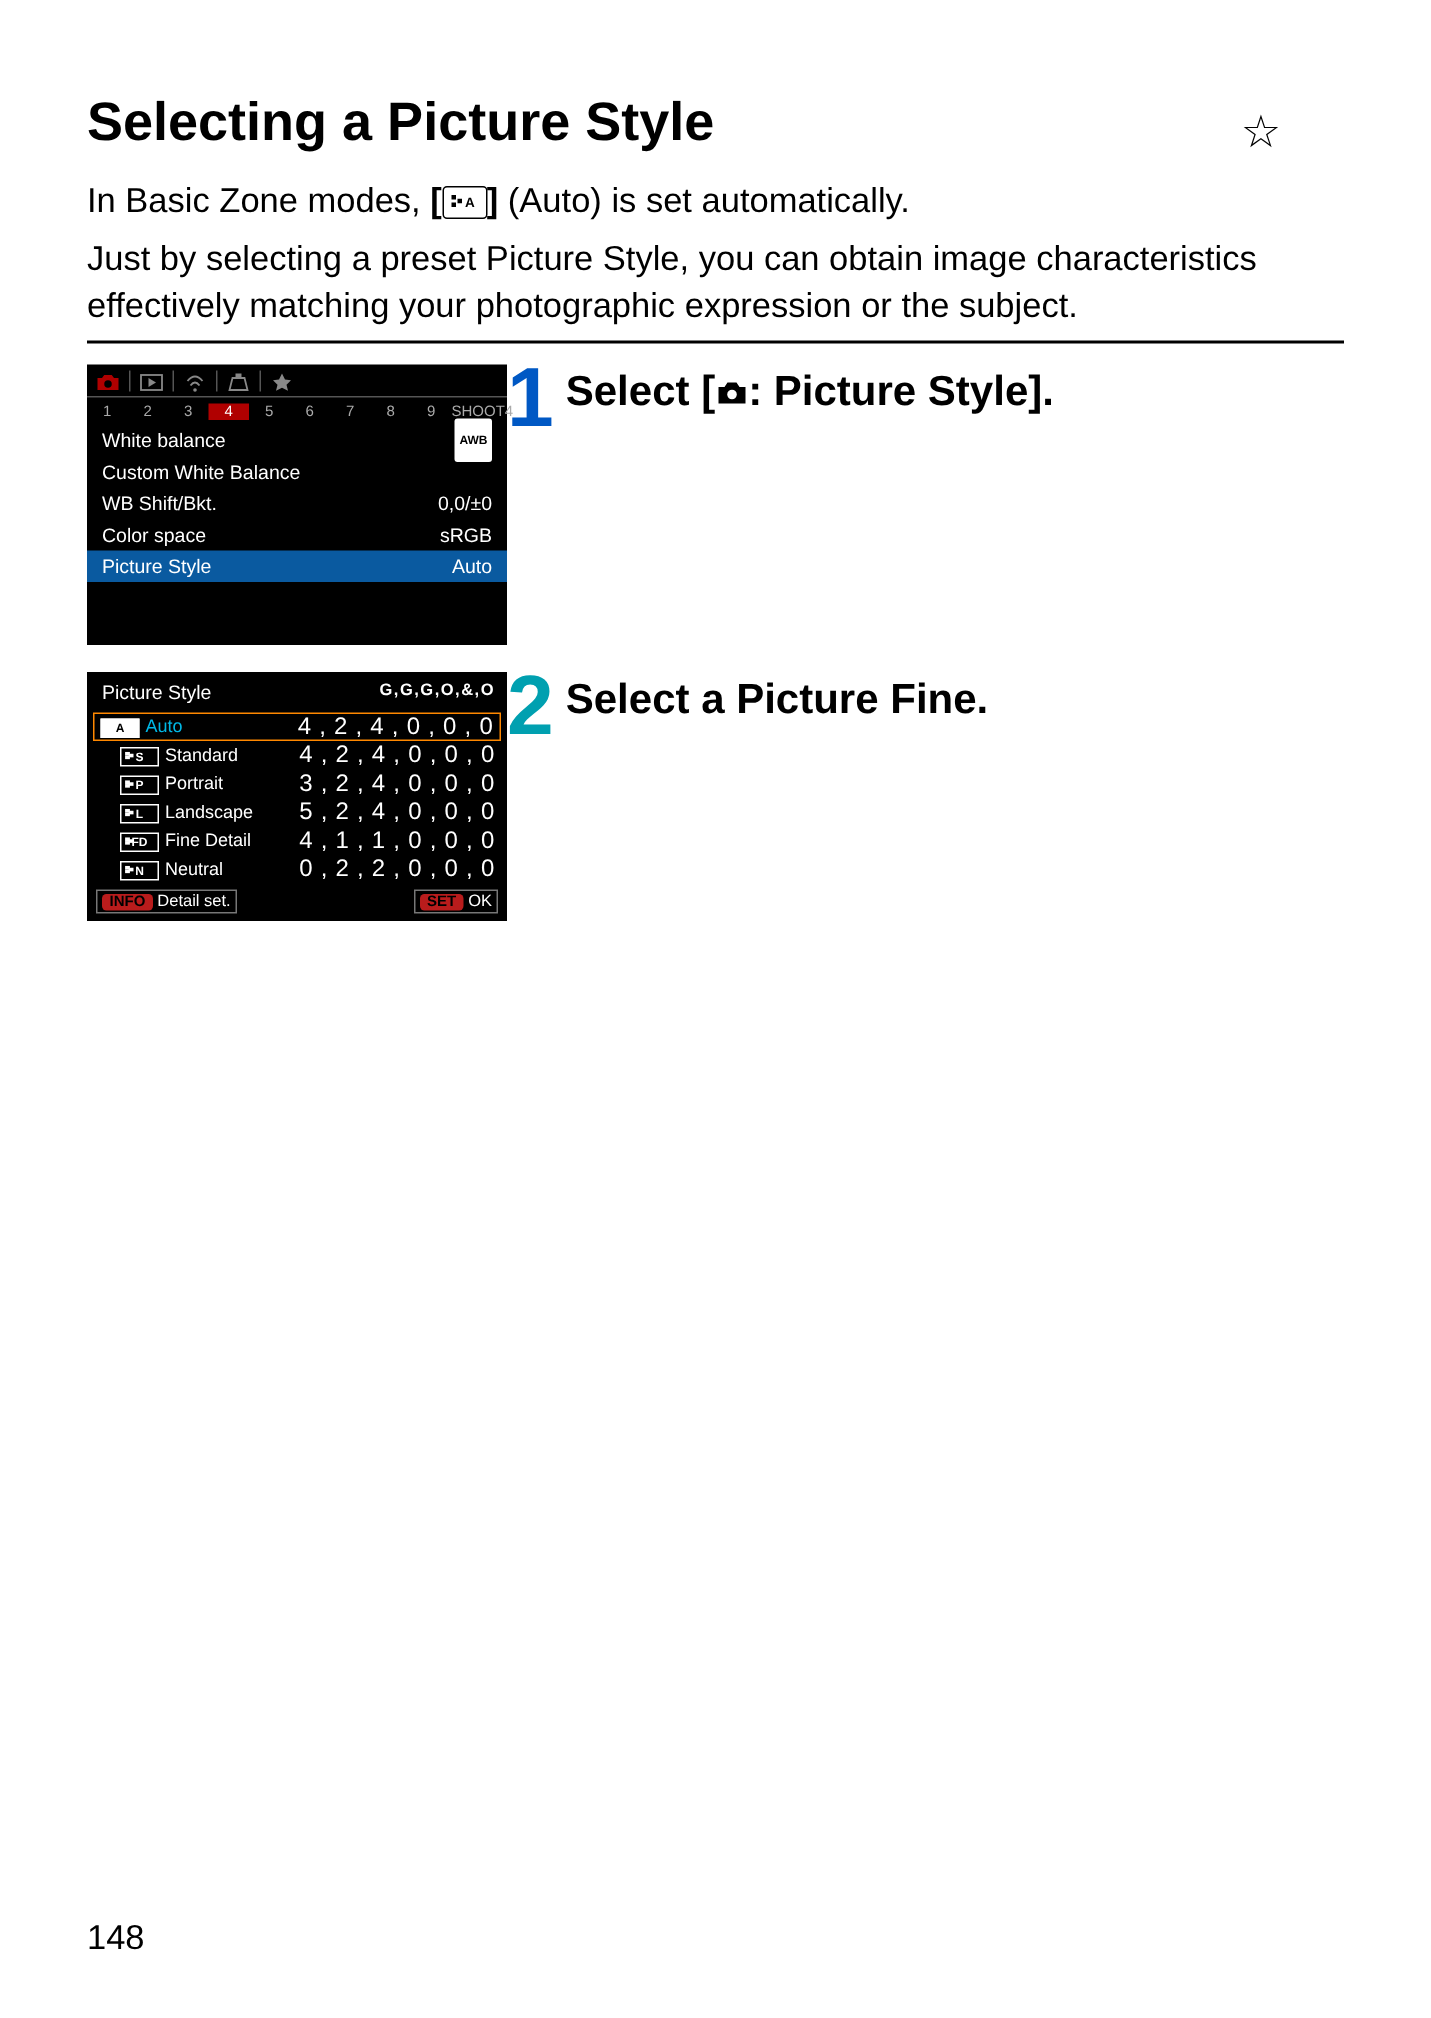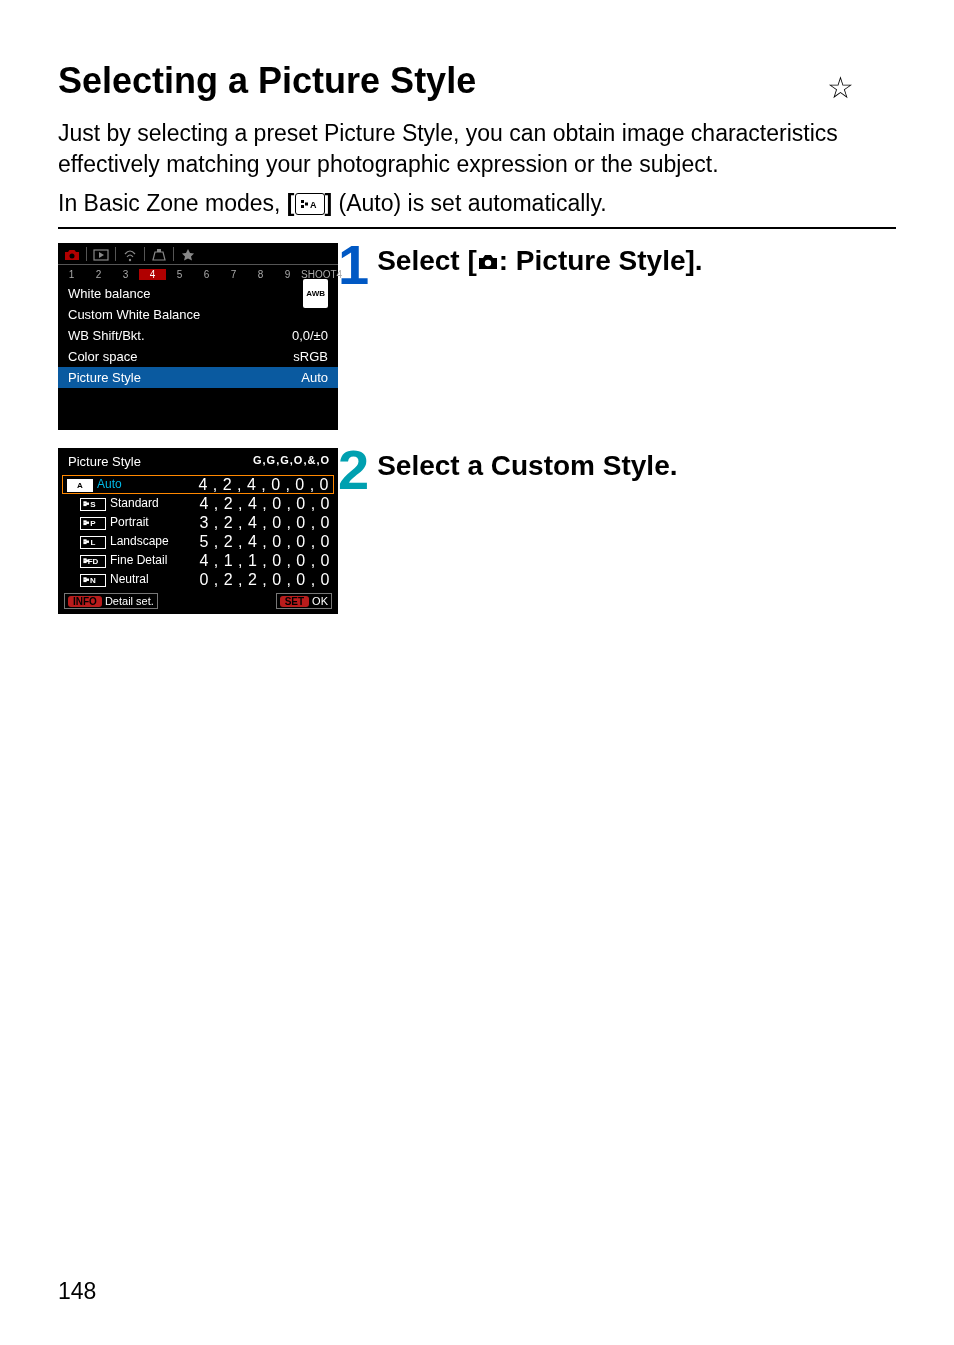--- a/index.html
+++ b/index.html
@@ -72,29 +72,29 @@
 </style>
 </head>
 <body>
 
 <div class="page">
 
   <span class="star-top">☆</span>
 
   <h1 class="page-title">Selecting a Picture Style</h1>
 
-  <p class="intro">Just by selecting a preset Picture Style, you can obtain image characteristics effectively matching your photographic expression or the subject.</p>
   <p class="intro">
     <span>In Basic Zone modes, </span><span class="bracket">[</span><span class="auto-badge"><svg width="20" height="10" viewBox="0 0 20 10">
           <rect x="1" y="1" width="3" height="3" fill="#000"></rect>
           <rect x="1" y="6" width="3" height="3" fill="#000"></rect>
           <rect x="5" y="3.5" width="3" height="3" fill="#000"></rect>
           <text x="10" y="9" font-size="9" font-family="Arial" font-weight="bold">A</text>
         </svg></span><span class="bracket">]</span><span> (Auto) is set automatically.</span>
   </p>
+  <p class="intro">Just by selecting a preset Picture Style, you can obtain image characteristics effectively matching your photographic expression or the subject.</p>
 
   <hr class="sep">
 
   <div class="step-row">
     <div class="left">
       <div class="shot">
         <div class="shot-tabs">
           <span class="tab">
             <svg width="18" height="14" viewBox="0 0 18 14">
                 <path d="M2 4 h3 l1.5 -2 h5 l1.5 2 h3 v8 h-14 z" fill="#b00000"></path>
@@ -226,18 +226,18 @@
           </span>
           <span class="ftr-right">
             <span class="btn-pill">SET</span>
             <span>OK</span>
           </span>
         </div>
       </div>
     </div>
     <div class="right">
       <span class="step-num teal">2</span>
-      <span class="step-title">Select a Custom Style.</span>
+      <span class="step-title">Select a Picture Fine.</span>
     </div>
   </div>
 
   <div class="page-num">148</div>
 </div>
 
 </body></html>

